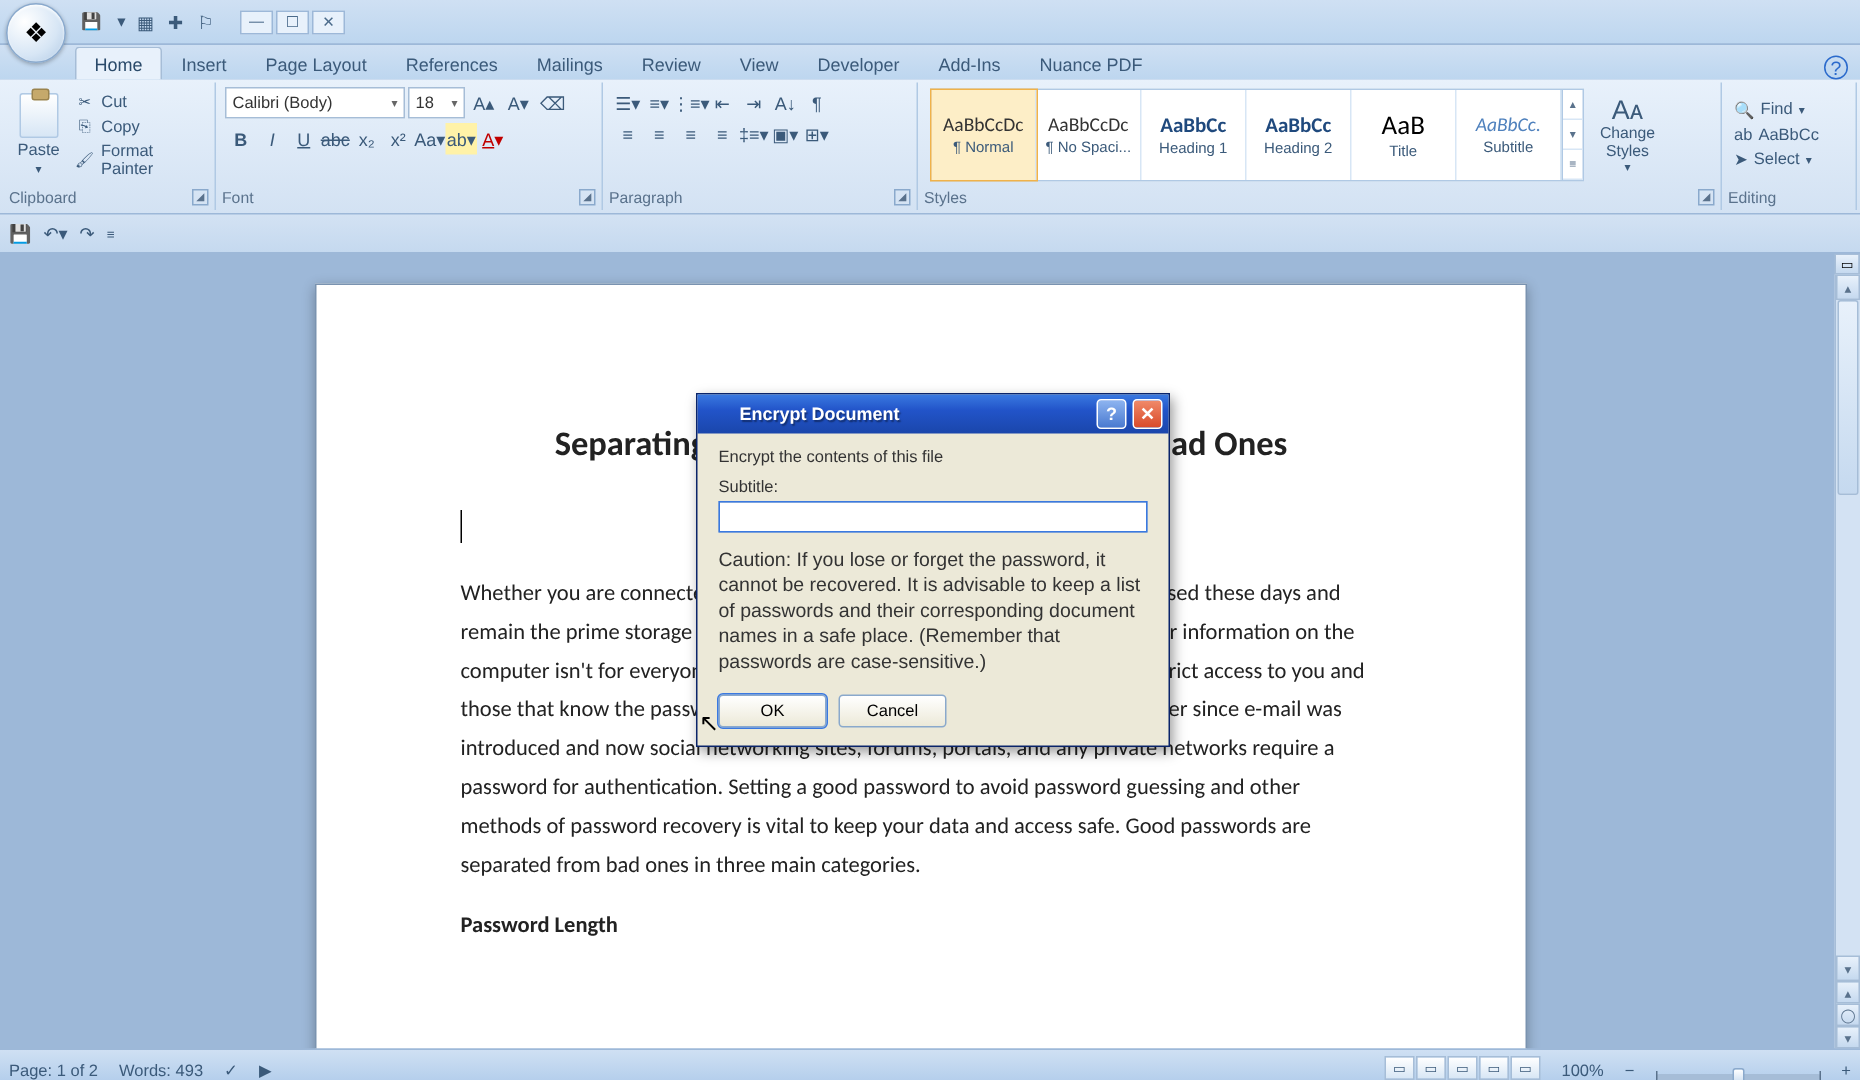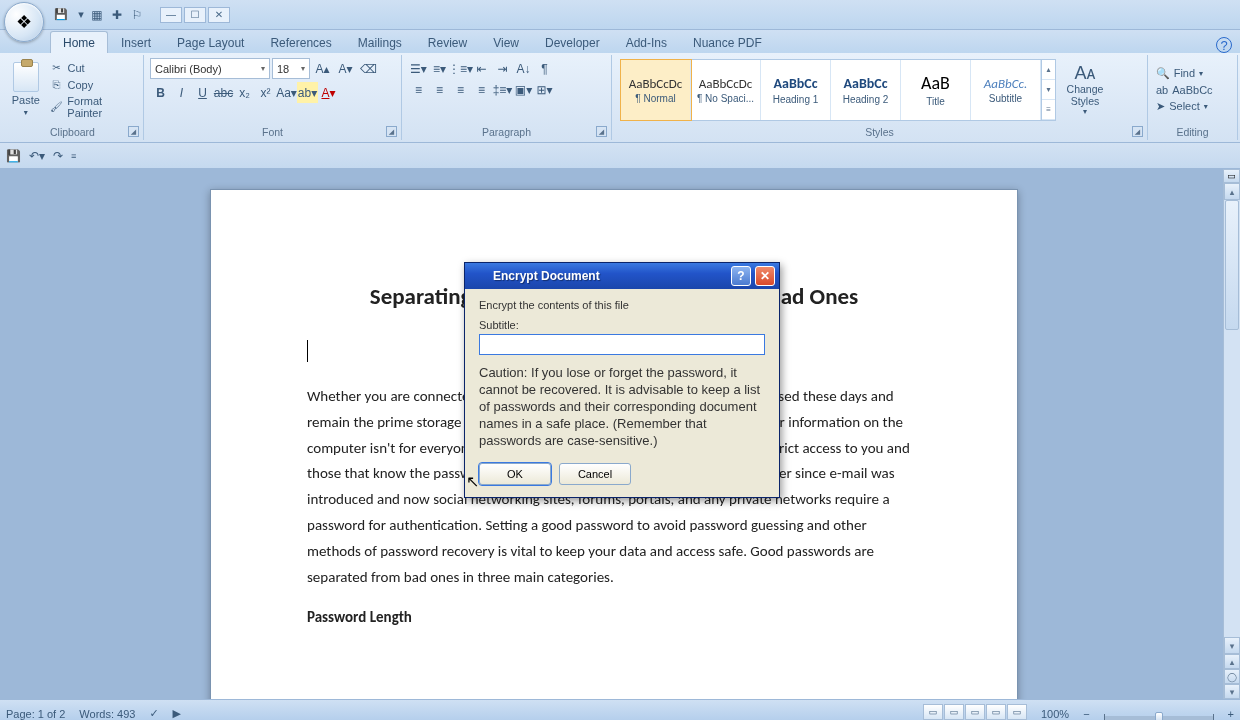--- a/index.html
+++ b/index.html
@@ -18,21 +18,21 @@
 
 
 .ribbon-tabs { height:23px; background:linear-gradient(#cfe0f3,#bdd6ef); display:flex; align-items:flex-end; padding-left:50px; gap:0;}
 .ribbon-tabs .tab { padding:4px 12px 3px; font-size:12px; color:#3b5a7a; cursor:pointer; border:1px solid transparent; border-bottom:none; border-radius:3px 3px 0 0;}
 .ribbon-tabs .tab.active { background:#e8f1fb; border-color:#a6bdd7; color:#2a4a6a;}
 .ribbon-tabs .help { margin-left:auto; margin-right:8px; color:#2a6acc; font-size:13px; width:16px; height:16px; border:1px solid #2a6acc; border-radius:50%; display:flex; align-items:center; justify-content:center;}
 
 
 .ribbon { height:90px; background:linear-gradient(#e8f1fb,#d3e2f3); border-bottom:1px solid #9db8d8; display:flex; padding:2px;}
 .group { border-right:1px solid #b0c9e4; padding:0 4px 0 4px; display:flex; flex-direction:column; position:relative;}
-.group-label { font-size:10.5px; color:#5a728c; text-align:center; height:16px; line-height:16px; position:relative;}
+.group-label { font-size:10.5px; color:#5a728c; height:16px; line-height:16px; position:relative;}
 .group-label .dlauncher{ position:absolute; right:0; top:2px; width:11px; height:11px; border:1px solid #8aa9cc; font-size:7px; display:flex; align-items:center; justify-content:center; color:#5a728c;}
 .group-body { flex:1; display:flex; align-items:center;}
 
 
 .paste-btn{ width:40px; display:flex; flex-direction:column; align-items:center; gap:2px; padding:2px; font-size:11px; color:#3b5a7a;}
 .paste-btn .clip-icon{ width:26px; height:30px; background:linear-gradient(#fff,#d7e6f5); border:1px solid #b0c9e4; border-radius:2px; position:relative;}
 .paste-btn .clip-icon::before{content:""; position:absolute; top:-4px; left:7px; width:10px; height:6px; background:#c5a96b; border:1px solid #9a834d; border-radius:2px;}
 .mini-list{ display:flex; flex-direction:column; gap:3px; padding-left:4px;}
 .mini-list div{ font-size:11px; color:#3b5a7a; display:flex; align-items:center; gap:4px;}
 .mini-list .mini-icon{ width:14px; height:14px; display:inline-flex; align-items:center; justify-content:center; font-size:10px;}

